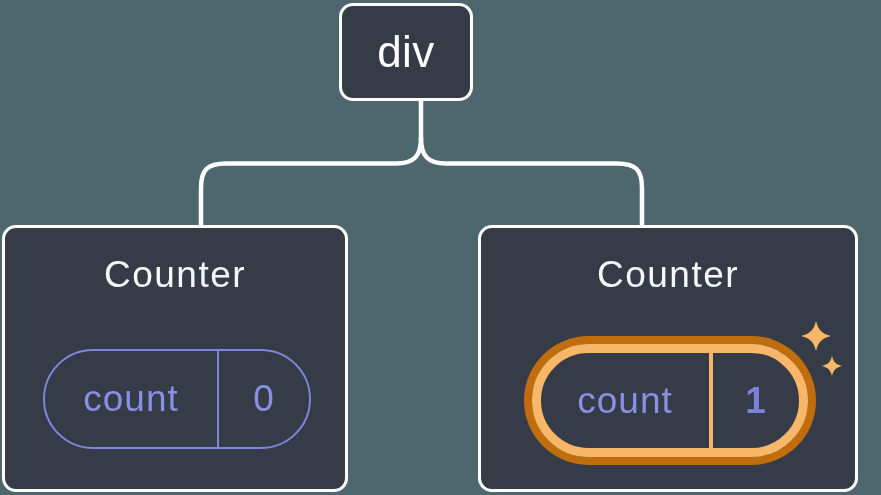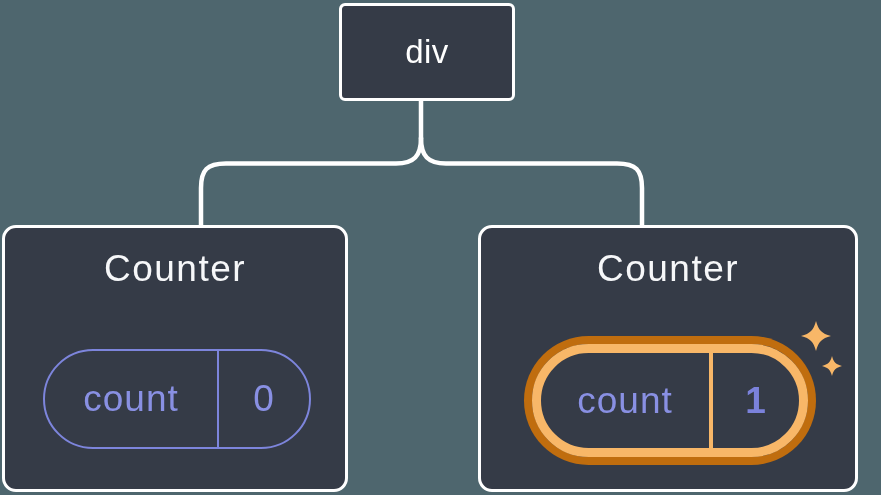--- a/index.html
+++ b/index.html
@@ -33,36 +33,36 @@
   .connector-svg { z-index: 1; }
   .sparkles-svg { z-index: 3; }
   .node {
     position: absolute;
     background: var(--card-background);
     border: 3.5px solid var(--card-border);
     z-index: 2;
   }
   .root-node {
     left: 339px; top: 3px;
-    width: 176px; height: 98px;
-    border-radius: 6px;
+    width: 134px; height: 98px;
+    border-radius: 14px;
     display: flex; align-items: center; justify-content: center;
     color: var(--node-label-color);
-    font-size: 33px;
+    font-size: 44px;
     letter-spacing: 0.5px;
   }
   .counter-card {
     top: 225px;
     height: 267px;
     border-radius: 14px;
   }
   .counter-card.left  { left: 2px;   width: 346px; }
   .counter-card.right { left: 478px; width: 380px; }
   .card-title {
-    margin-top: 22px;
+    margin-top: 28px;
     text-align: center;
     font-size: 37px;
     letter-spacing: 1.5px;
     color: var(--title-color);
     line-height: 1.0;
   }
   .state-pill {
     position: absolute;
     display: flex;
     align-items: stretch;

